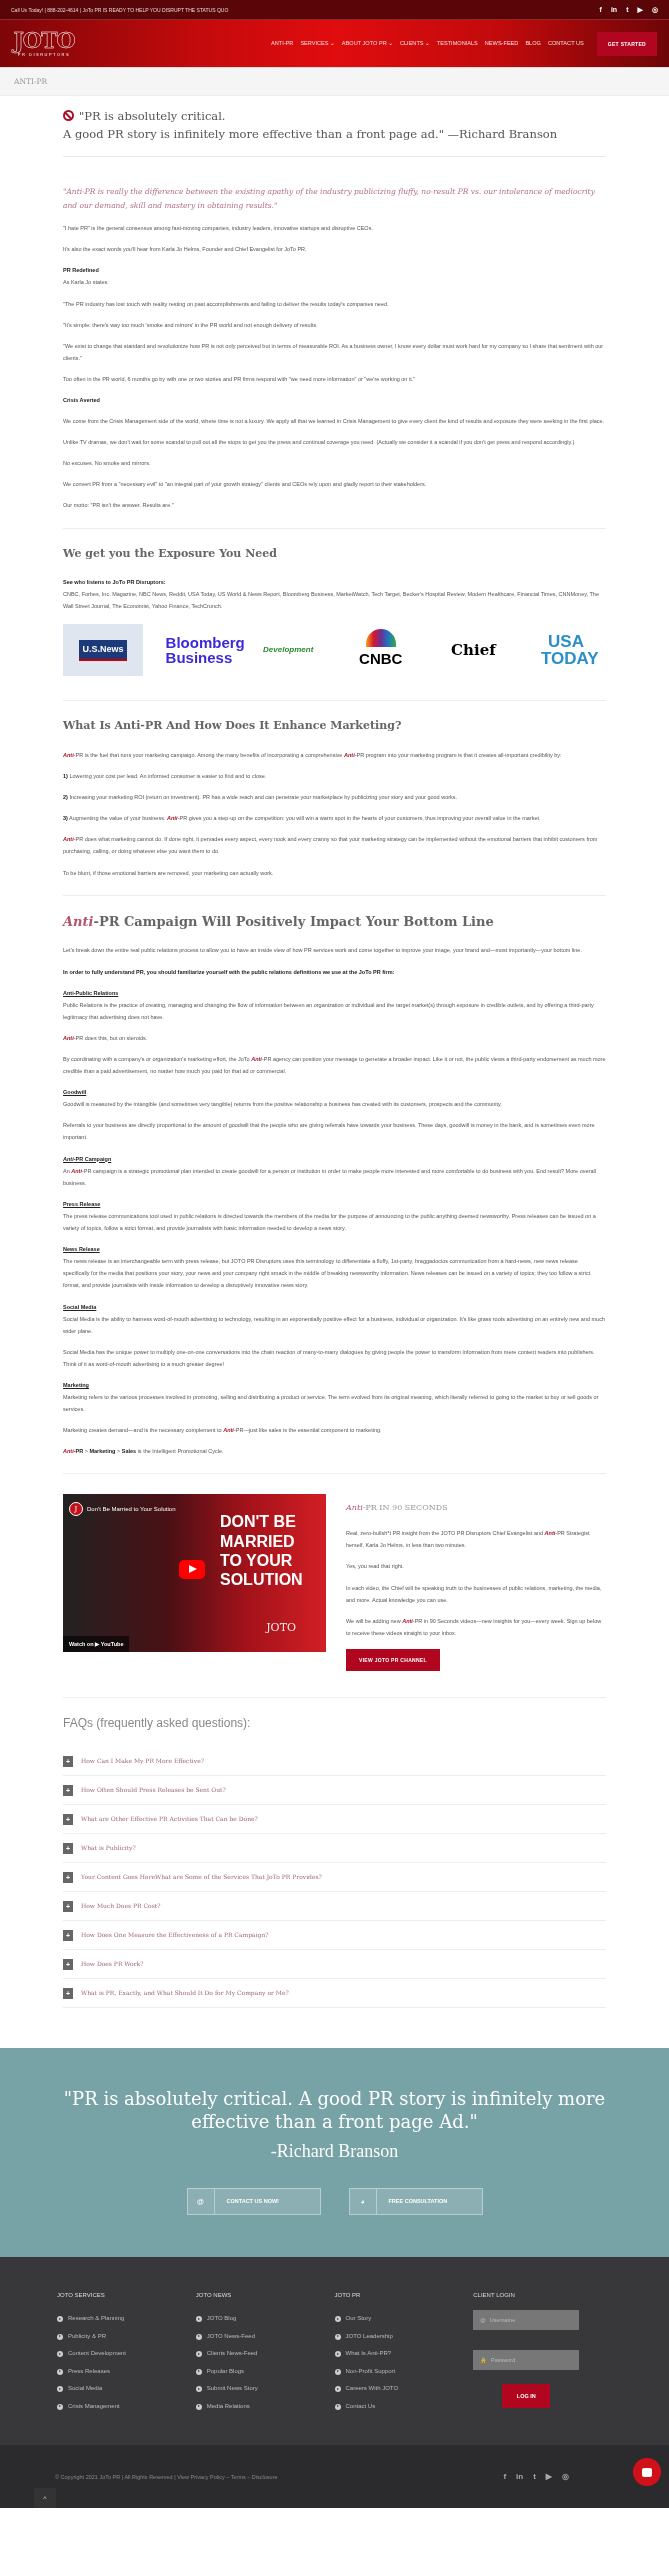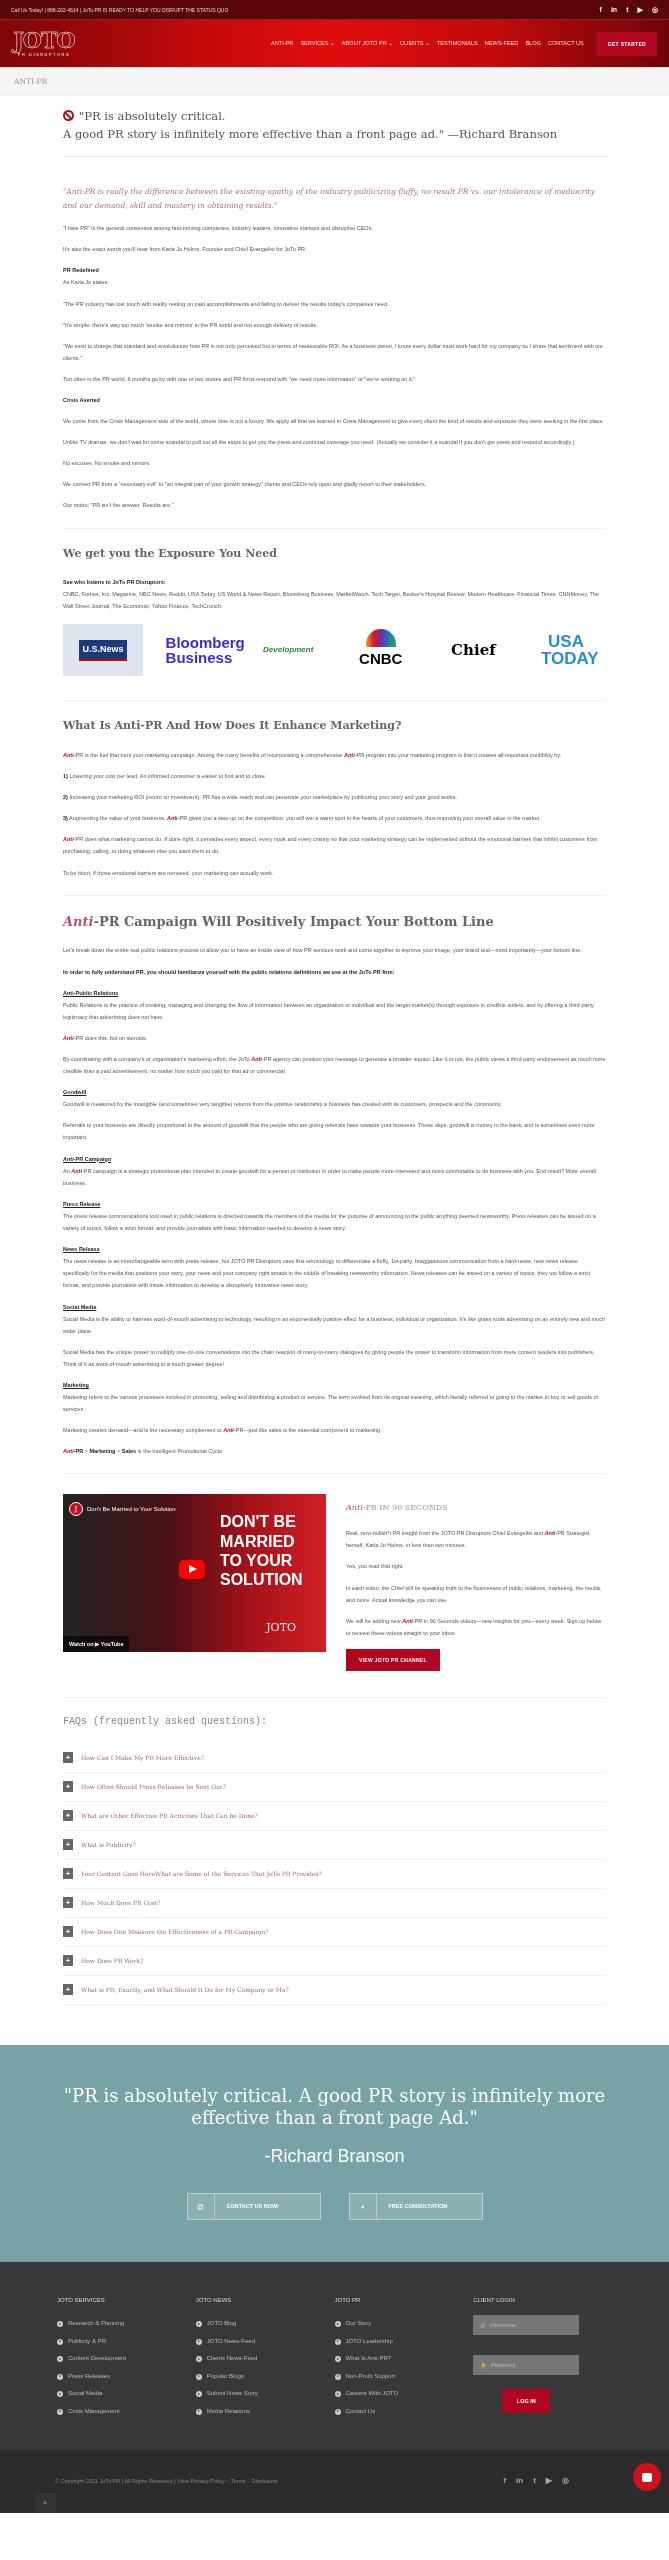--- a/index.html
+++ b/index.html
@@ -33,28 +33,28 @@
 .video .vt{position:absolute;left:6px;top:8px;font-size:6px;display:flex;align-items:center;gap:4px}
 .video .chan{width:14px;height:14px;border-radius:50%;background:#c0111d;border:1px solid #fff;font-size:7px;display:flex;align-items:center;justify-content:center;font-family:"DejaVu Serif",serif}
 .video .big{position:absolute;right:6px;top:18px;font-weight:bold;font-size:16px;line-height:1.2;text-align:left;width:100px}
 .video .play{position:absolute;left:116px;top:66px;width:26px;height:19px;background:#f00;border-radius:5px}
 .video .play:after{content:"";position:absolute;left:10px;top:5px;border-left:8px solid #fff;border-top:4.5px solid transparent;border-bottom:4.5px solid transparent}
 .video .watch{position:absolute;left:0;bottom:0;background:rgba(0,0,0,.6);padding:4px 6px;font-size:5.5px;font-weight:bold}
 .video .jt{position:absolute;right:30px;bottom:16px;font-family:"DejaVu Serif",serif;font-size:11px;color:#eee}
 .vid-text{flex:1}
 .vid-text h3{font-family:"DejaVu Serif",serif;font-weight:normal;color:#999;font-size:8px;margin-top:8px}
 .btn-red{display:inline-block;background:#b0061f;color:#fff;font-weight:bold;font-size:5px;padding:7px 13px;margin-top:10px;letter-spacing:.3px}
-.faq-title{font-family:Liberation Mono, monospace;color:#888;font-size:10px;}
+.faq-title{font-family:Liberation Sans, sans-serif;color:#888;font-size:12px;}
 .faq{margin-top:14px}
 .faq-item{display:flex;align-items:center;gap:8px;height:29px;border-bottom:1px solid #eee}
 .plus{width:10px;height:11px;background:#666;color:#fff;font-size:7px;display:flex;align-items:center;justify-content:center;font-weight:bold}
 .faq-q{font-family:"DejaVu Serif",serif;color:#9b6878;font-size:6px}
 .teal{background:#77a2a6;margin-top:40px;padding:40px 60px 42px;text-align:center;color:#fff}
 .teal .q{font-family:"DejaVu Serif",serif;font-weight:300;font-size:18px;line-height:1.25}
-.teal .a{font-family:Liberation Sans, sans-serif;font-size:18px;margin-top:12px}
+.teal .a{font-family:Liberation Serif, serif;font-size:18px;margin-top:4px}
 .teal .btns{display:flex;justify-content:center;gap:28px;margin-top:22px}
 .tb{display:flex;border:1px solid #b8cfd1;background:rgba(255,255,255,.15);height:27px;width:134px;align-items:stretch;font-size:5.5px;font-weight:bold}
 .tb .ic{width:27px;border-right:1px solid #b8cfd1;display:flex;align-items:center;justify-content:center;font-size:7px}
 .tb .lb{flex:1;display:flex;align-items:center;padding-left:12px}
 .footer{background:#38383b;padding:34px 57px 30px;display:flex;color:#bbb}
 .fcol{width:145px}
 .fcol h4{font-size:6px;color:#ddd;font-weight:normal;margin-bottom:10px}
 .fcol li{list-style:none;font-size:6px;height:17.5px;display:flex;align-items:center;gap:5px}
 .fcol li .arr{width:6px;height:6px;border-radius:50%;background:#ccc;display:inline-block;position:relative}
 .fcol li .arr:after{content:"";position:absolute;left:2px;top:1.5px;border-left:2.5px solid #38383b;border-top:1.5px solid transparent;border-bottom:1.5px solid transparent}

